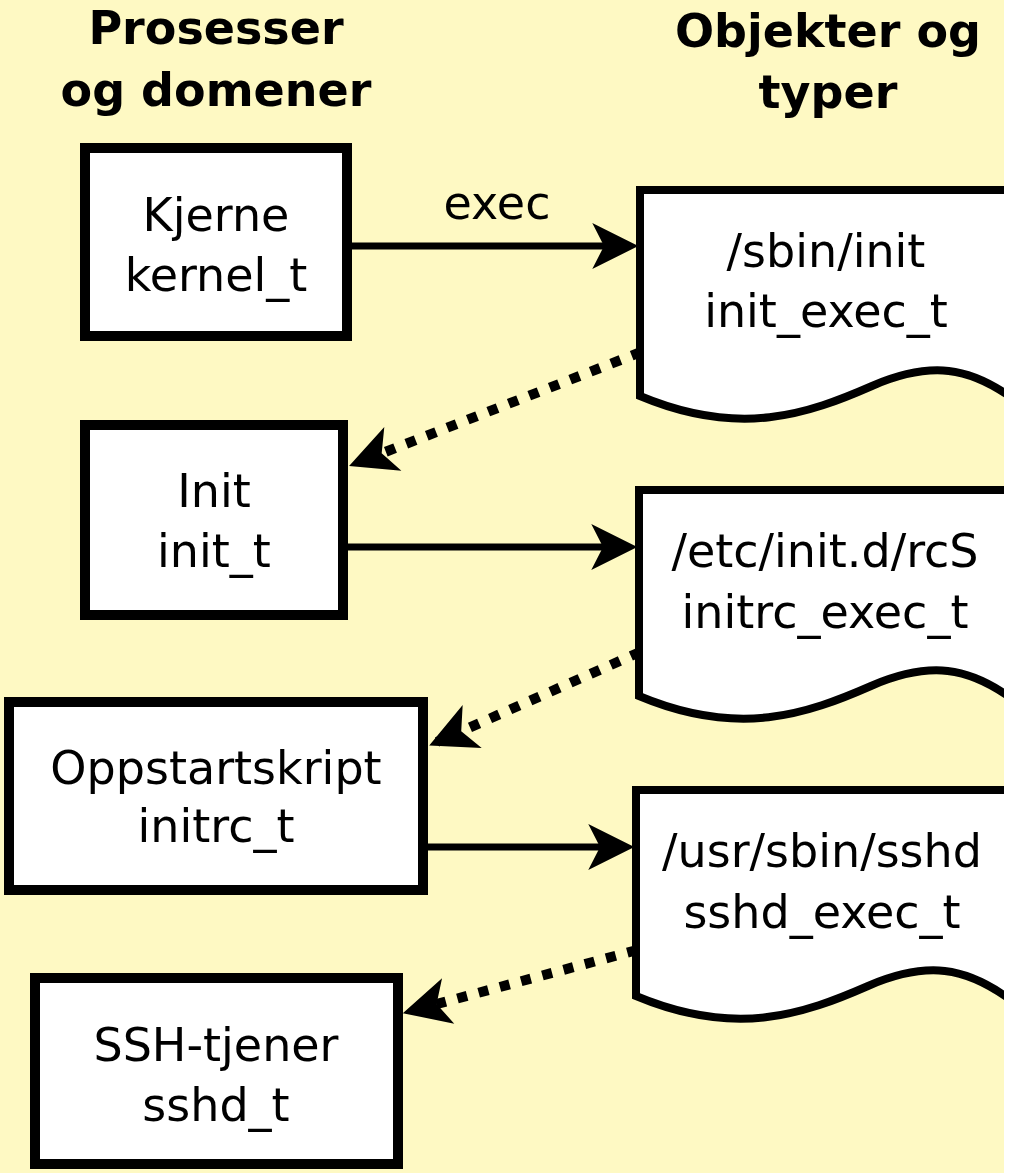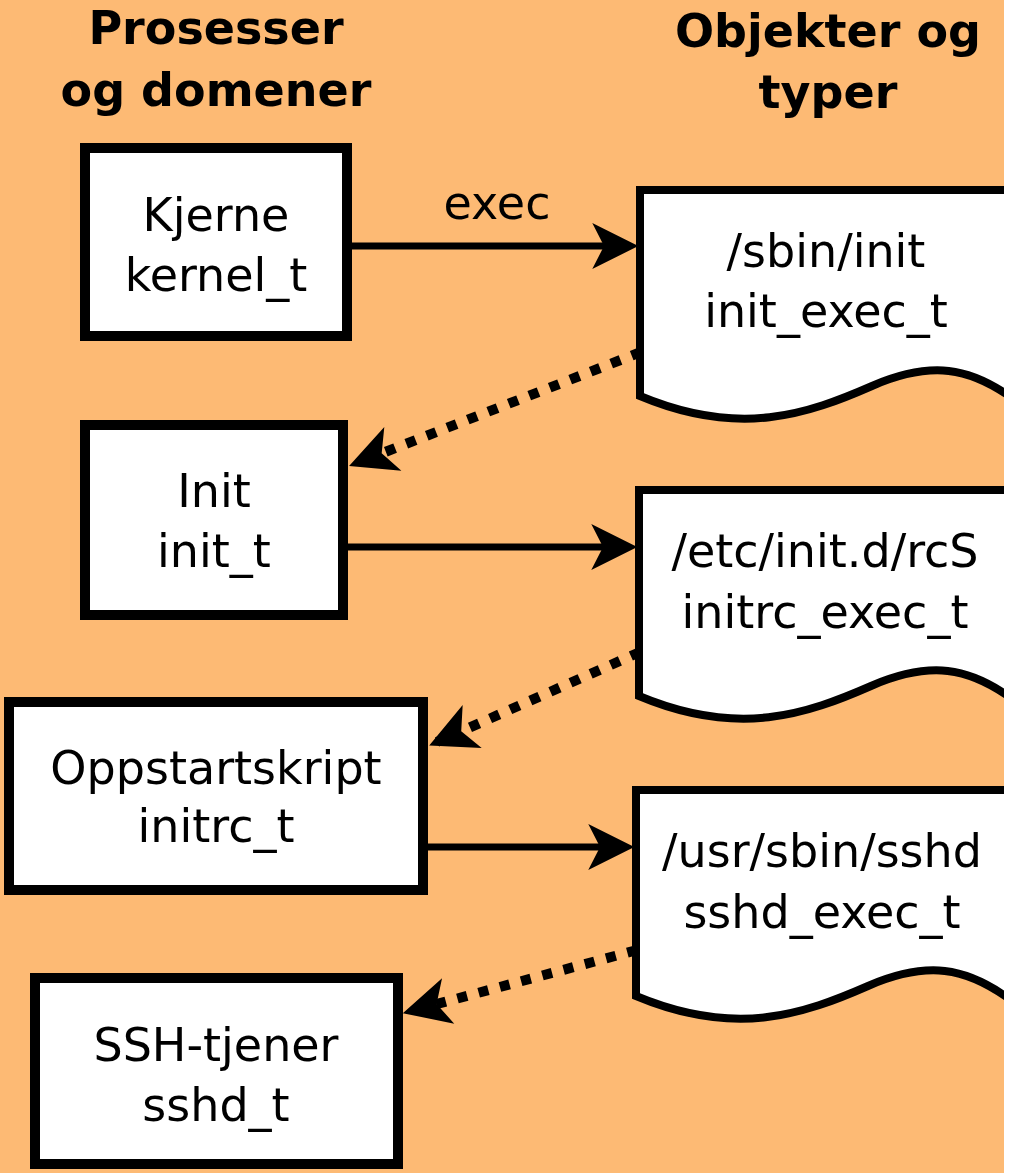--- a/index.html
+++ b/index.html
@@ -4,21 +4,21 @@
 <style>
   html, body {
     margin: 0;
     padding: 0;
     background: #ffffff;
   }
   .canvas {
     position: relative;
     width: 1004px;
     height: 1173px;
-    background: #fdba74;
+    background: #fef9c3;
     overflow: hidden;
   }
   svg {
     display: block;
   }
   text {
     font-family: "DejaVu Sans", "Liberation Sans", sans-serif;
     fill: #000000;
   }
   .col-title {

